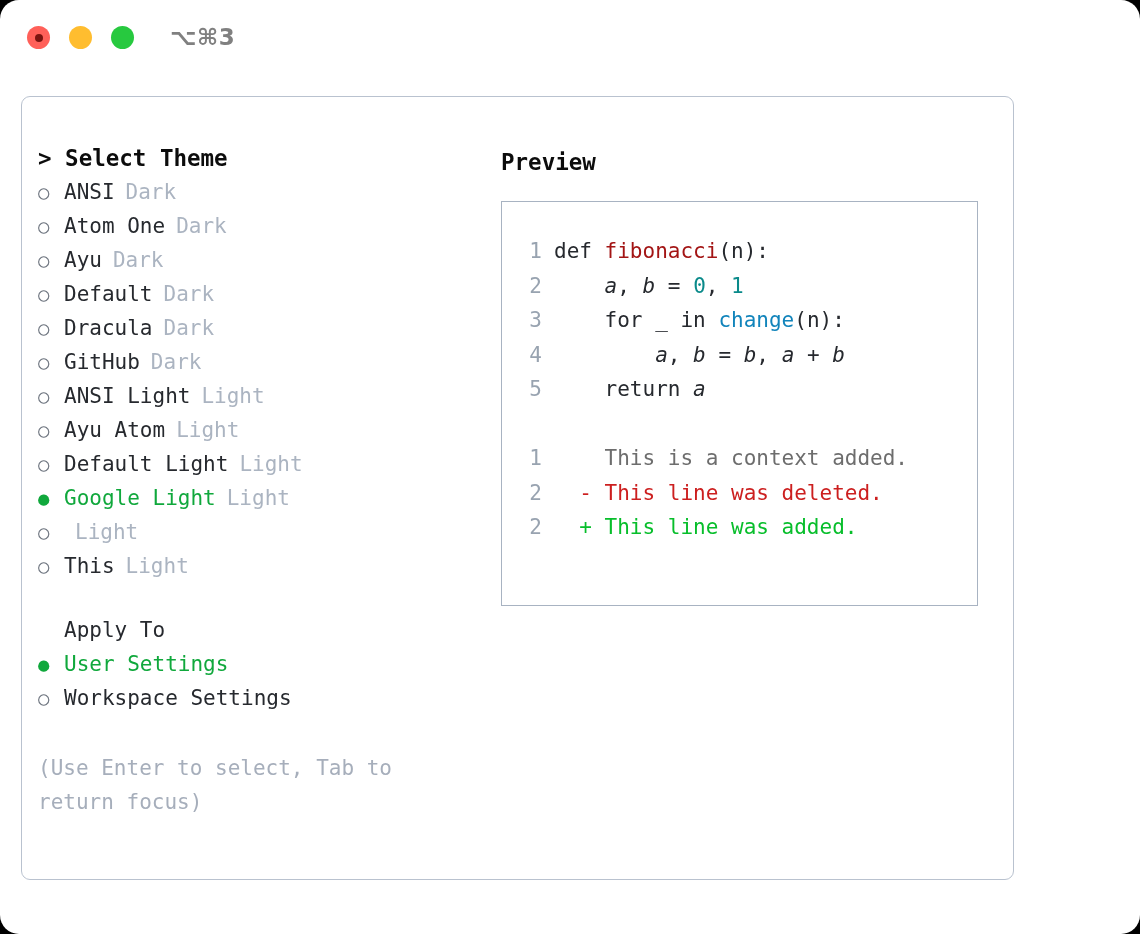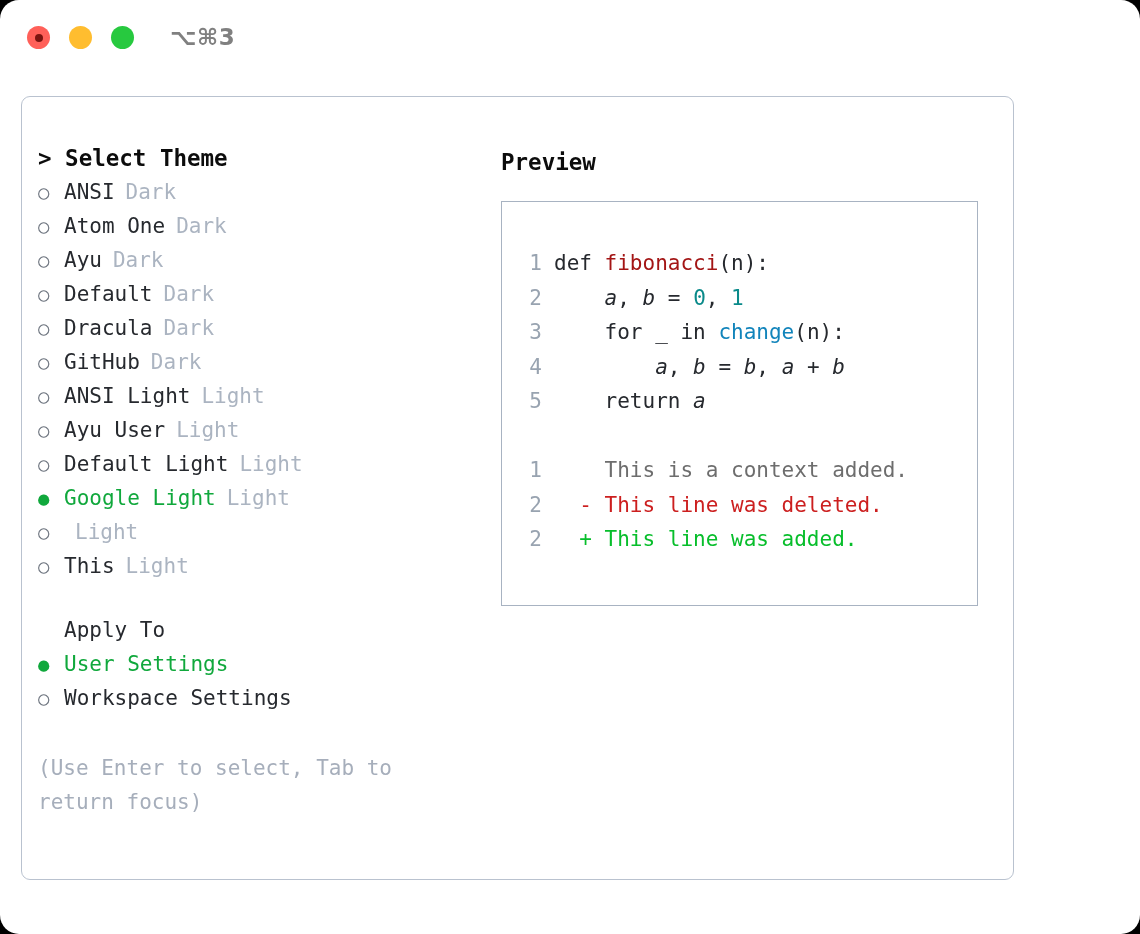--- a/index.html
+++ b/index.html
@@ -106,21 +106,21 @@
     font-weight: bold;
     color: #0c0c0c;
     line-height: 34px;
   }
   .code-panel {
     margin-top: 22px;
     width: 477px;
     height: 405px;
     border: 1px solid #a8b3c2;
     background: #ffffff;
-    padding: 44px 0 0 18px;
+    padding: 32px 0 0 18px;
   }
   .code-line {
     font-size: 21px;
     line-height: 34.5px;
     white-space: pre;
     color: #26292e;
   }
   .lineno {
     display: inline-block;
     width: 22px;
@@ -157,21 +157,21 @@
       <div class="section-header">&gt; Select Theme</div>
 
       <div id="theme-list">
           <div class="opt-row"><span class="marker">○</span><span class="opt-label">ANSI</span><span class="opt-tag">Dark</span></div>
           <div class="opt-row"><span class="marker">○</span><span class="opt-label">Atom One</span><span class="opt-tag">Dark</span></div>
           <div class="opt-row"><span class="marker">○</span><span class="opt-label">Ayu</span><span class="opt-tag">Dark</span></div>
           <div class="opt-row"><span class="marker">○</span><span class="opt-label">Default</span><span class="opt-tag">Dark</span></div>
           <div class="opt-row"><span class="marker">○</span><span class="opt-label">Dracula</span><span class="opt-tag">Dark</span></div>
           <div class="opt-row"><span class="marker">○</span><span class="opt-label">GitHub</span><span class="opt-tag">Dark</span></div>
           <div class="opt-row"><span class="marker">○</span><span class="opt-label">ANSI Light</span><span class="opt-tag">Light</span></div>
-          <div class="opt-row"><span class="marker">○</span><span class="opt-label">Ayu User</span><span class="opt-tag">Light</span></div>
+          <div class="opt-row"><span class="marker">○</span><span class="opt-label">Ayu Atom</span><span class="opt-tag">Light</span></div>
           <div class="opt-row"><span class="marker">○</span><span class="opt-label">Default Light</span><span class="opt-tag">Light</span></div>
           <div class="opt-row selected"><span class="marker sel">●</span><span class="opt-label">Google Light</span><span class="opt-tag">Light</span></div>
           <div class="opt-row"><span class="marker">○</span><span class="opt-tag">Light</span></div>
           <div class="opt-row"><span class="marker">○</span><span class="opt-label">This</span><span class="opt-tag">Light</span></div>
         </div>
 
       <div class="subsection">
         <div class="sub-head">Apply To</div>
         <div id="apply-list">
             <div class="opt-row selected"><span class="marker sel">●</span><span class="opt-label">User Settings</span></div>

